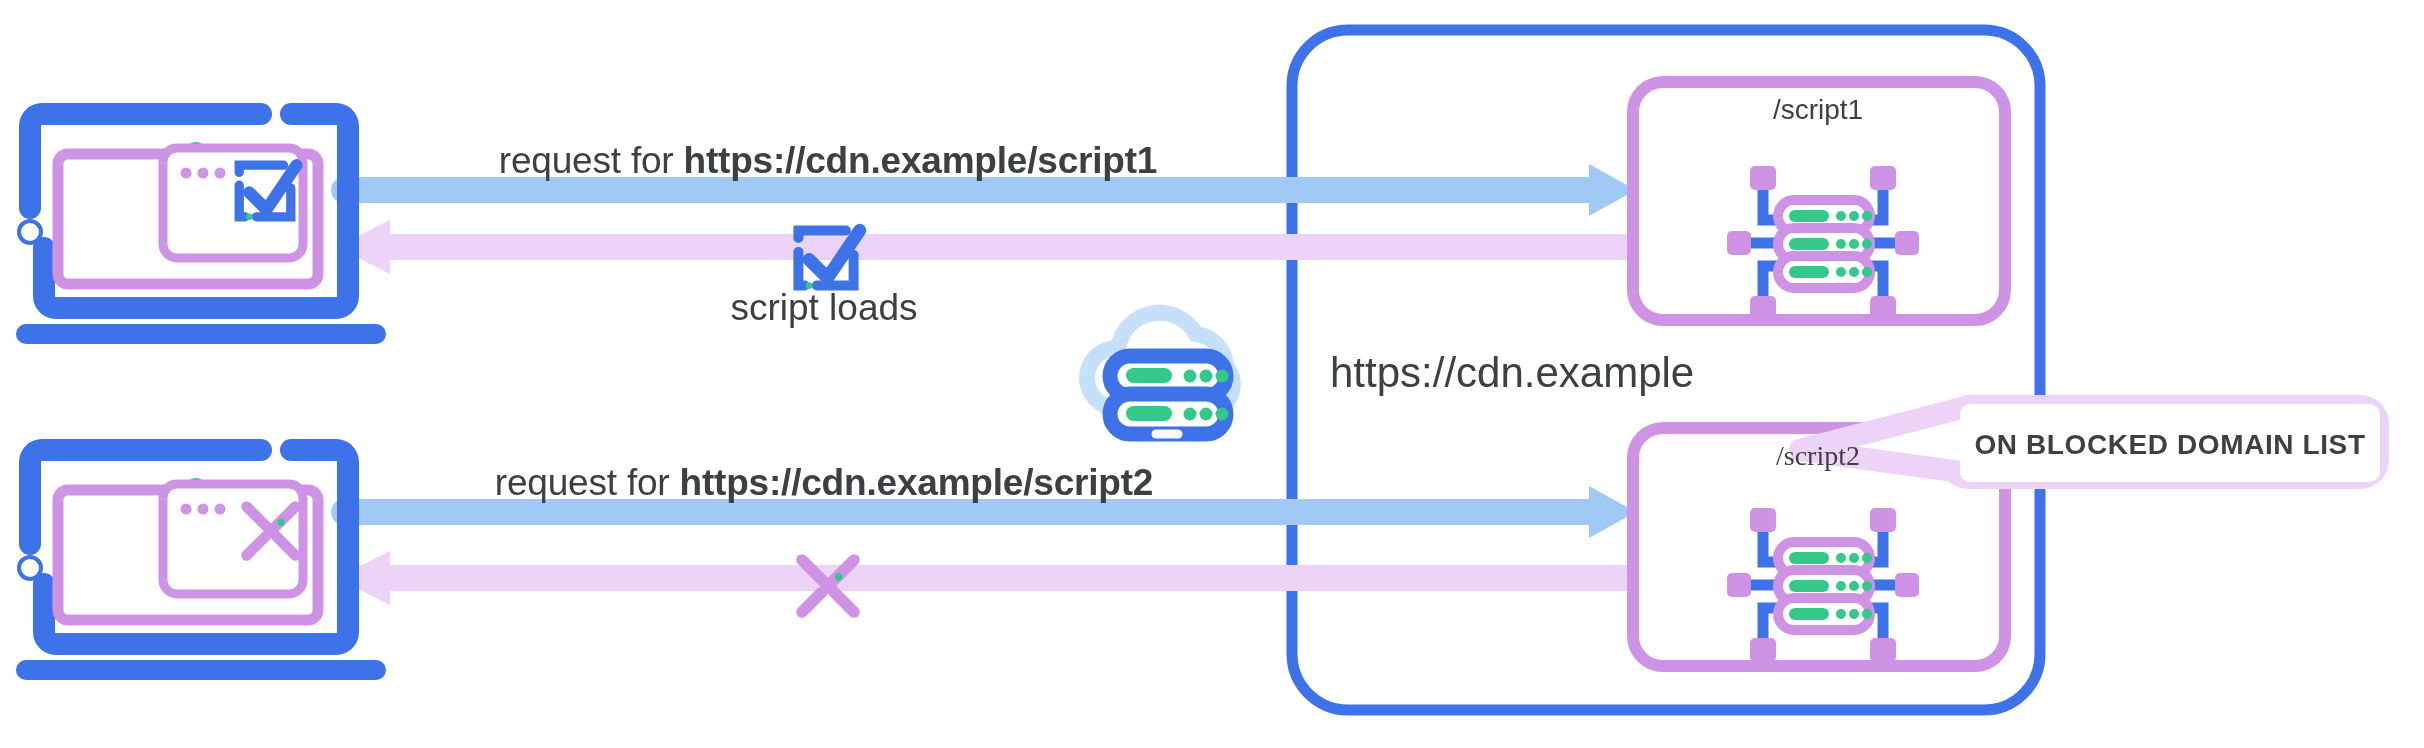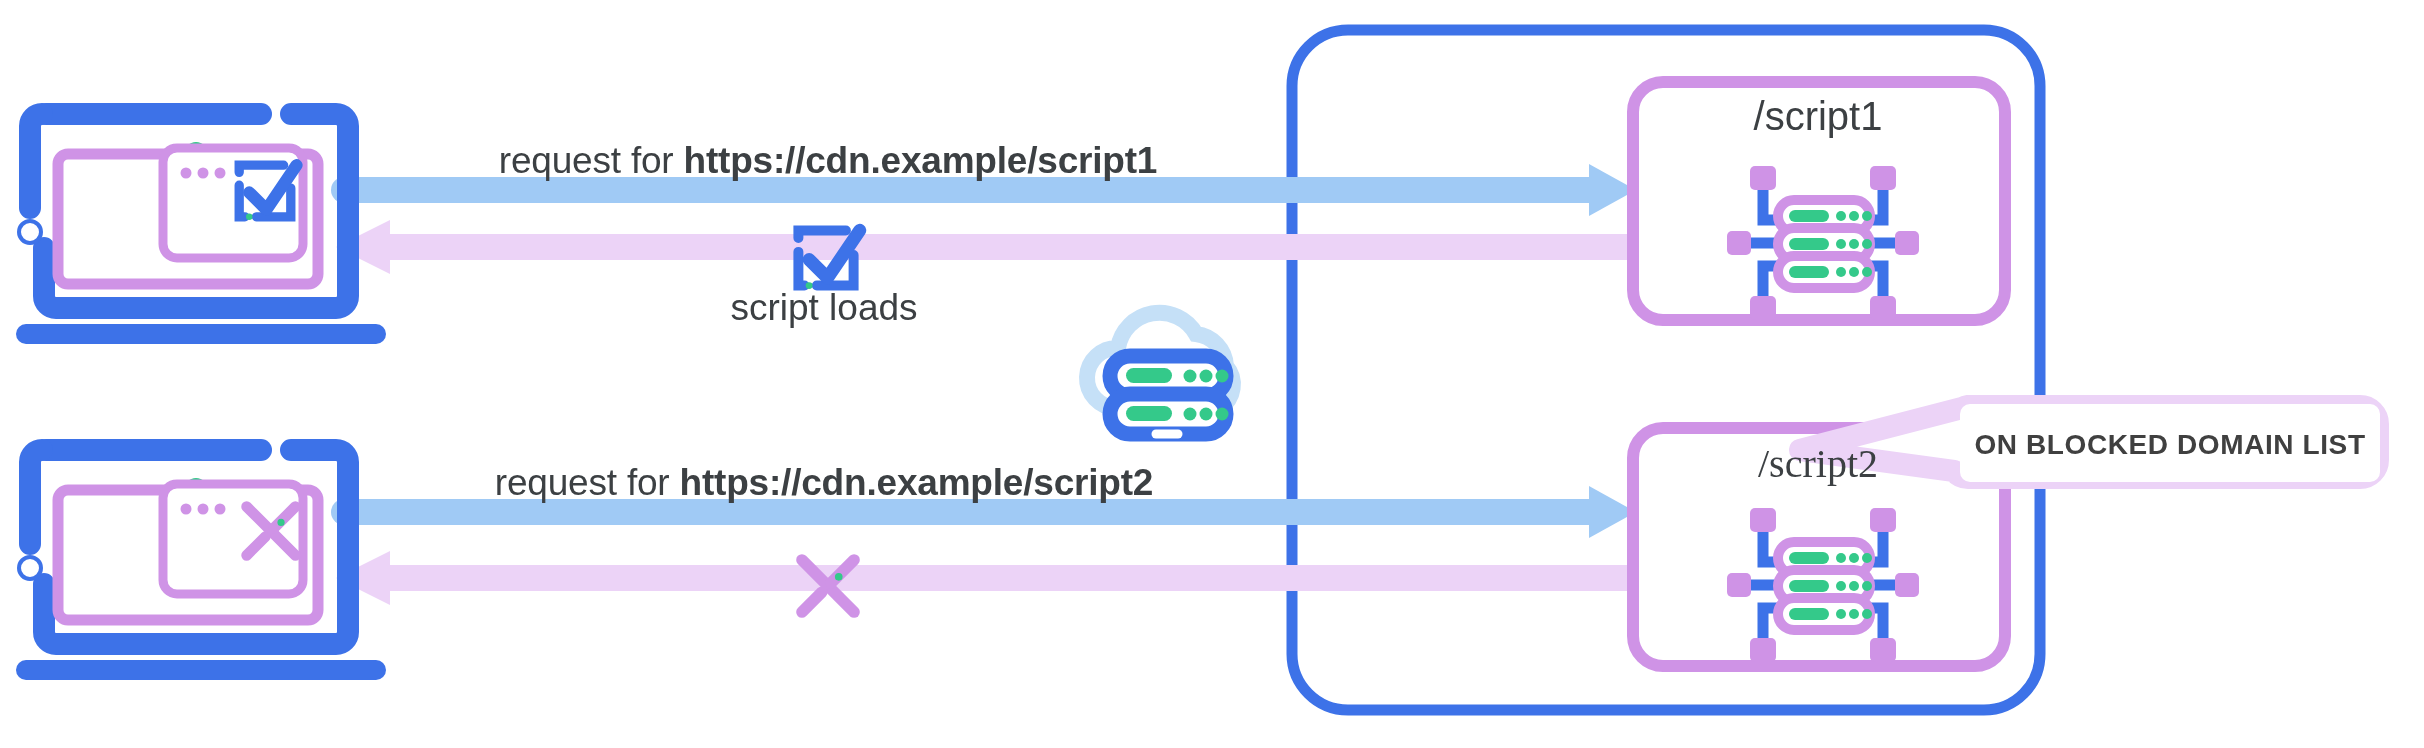--- a/index.html
+++ b/index.html
@@ -4,21 +4,21 @@
 <style>
   html,body{margin:0;padding:0;background:#ffffff;}
   body{font-family:"Liberation Sans",sans-serif;}
   #stage{position:relative;width:2424px;height:748px;background:#fff;overflow:hidden;}
   #stage svg.layer{position:absolute;left:0;top:0;width:2424px;height:748px;}
   .lbl{position:absolute;color:#3c4043;white-space:nowrap;}
   .lbl.req{font-size:37px;letter-spacing:-0.2px;}
   .lbl.req b{font-weight:700;}
   .lbl.small{font-size:37px;}
   .lbl.cdn{font-size:42px;}
-  .lbl.scriptname{font-size:40px;}
+  .lbl.scriptname{font-size:28px;}
   .lbl.callout{font-size:28px;font-weight:700;letter-spacing:0.6px;color:#404040;}
   .ctr{transform:translateX(-50%);}
 </style>
 </head>
 <body>
 
 <div id="stage">
 
   <svg class="layer" viewBox="0 0 2424 748">
     <defs>
@@ -201,20 +201,21 @@
     <span>request for </span><b>https://cdn.example/script1</b>
   </div>
 
   <div class="lbl small ctr" style="left:824px; top:287px;">script loads</div>
 
   <div class="lbl req ctr" style="left:824px; top:462px;text-align:center;">
     <span>request for </span><b>https://cdn.example/script2</b>
   </div>
 
 
+  <div class="lbl cdn" style="left:1330px; top:349px;">https://cdn.example</div>
 
   <div class="lbl scriptname ctr" style="left:1818px; top:94px;">/script1</div>
 
   <div class="lbl scriptname ctr" style="left:1818px; top:440px;font-family:Liberation Serif, serif;">/script2</div>
 
   <div class="lbl callout ctr" style="left:2170px; top:429px;">ON BLOCKED DOMAIN LIST</div>
 
 </div>
 
 </body></html>

